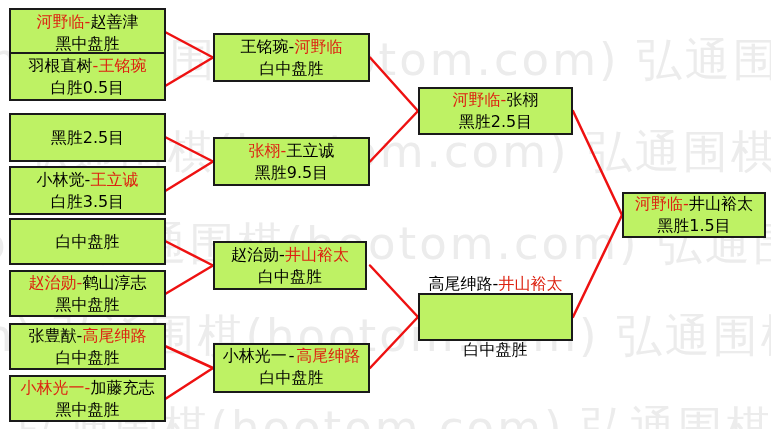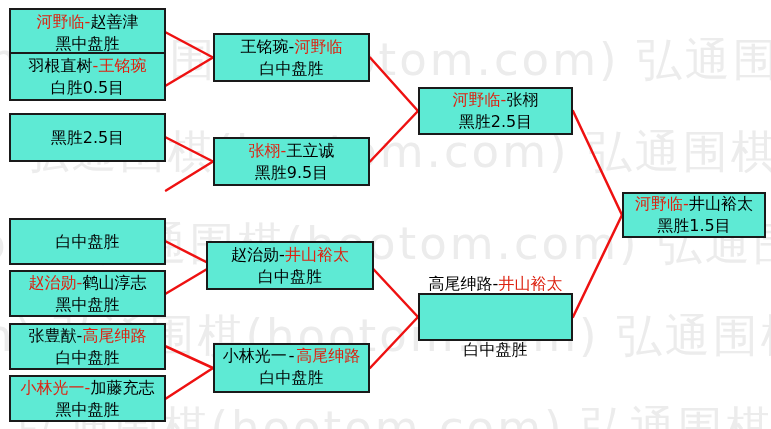--- a/index.html
+++ b/index.html
@@ -23,21 +23,21 @@
   }
   
   #connectors{
     position:absolute;left:0;top:0;z-index:1;pointer-events:none;
   }
   
   .box{
     position:absolute;
     z-index:2;
     box-sizing:border-box;
-    background:#5eead4;
+    background:#bef264;
     border:2px solid #1a1a1a;
     display:flex;
     flex-direction:column;
     align-items:center;
     justify-content:center;
     font-size:16px;
     line-height:22px;
     color:#000000;
     text-align:center;
   }
@@ -48,21 +48,21 @@
   .b-l2{left:9px;top:52px;width:157px;height:49px;}
   .b-l3{left:9px;top:113px;width:157px;height:49px;}
   .b-l4{left:9px;top:166px;width:157px;height:49px;}
   .b-l5{left:9px;top:218px;width:157px;height:47px;}
   .b-l6{left:9px;top:270px;width:157px;height:47px;align-items:center;}
   .b-l7{left:9px;top:323px;width:157px;height:47px;}
   .b-l8{left:9px;top:375px;width:157px;height:47px;}
   
   .b-r1{left:213px;top:33px;width:157px;height:49px;}
   .b-r2{left:213px;top:137px;width:157px;height:49px;}
-  .b-r3{left:206px;top:241px;width:168px;height:49px;}
+  .b-r3{left:213px;top:241px;width:154px;height:49px;}
   .b-r4{left:213px;top:343px;width:157px;height:50px;font-family:Liberation Mono, monospace;}
   
   .b-s1{left:418px;top:87px;width:155px;height:48px;}
   .b-s2{left:418px;top:293px;width:155px;height:48px;gap:44px;}
   
   .b-f1{left:622px;top:192px;width:144px;height:46px;}
 </style>
 </head>
 <body>
 
@@ -96,20 +96,24 @@
   <div class="box b-l1">
     <div class="players"><span class="p-left win">河野临</span><span class="dash win">-</span><span class="p-right">赵善津</span></div>
     <div class="result">黑中盘胜</div>
   </div>
   <div class="box b-l2">
     <div class="players"><span class="p-left">羽根直树</span><span class="dash win">-</span><span class="p-right win">王铭琬</span></div>
     <div class="result">白胜0.5目</div>
   </div>
   <div class="box b-l3">
     <div class="result">黑胜2.5目</div>
+  </div>
+  <div class="box b-l4">
+    <div class="players"><span class="p-left">小林觉</span><span class="dash">-</span><span class="p-right win">王立诚</span></div>
+    <div class="result">白胜3.5目</div>
   </div>
   <div class="box b-l5">
     <div class="result">白中盘胜</div>
   </div>
   <div class="box b-l6">
     <div class="players"><span class="p-left win">赵治勋</span><span class="dash win">-</span><span class="p-right">鹤山淳志</span></div>
     <div class="result">黑中盘胜</div>
   </div>
   <div class="box b-l7">
     <div class="players"><span class="p-left">张豊猷</span><span class="dash">-</span><span class="p-right win">高尾绅路</span></div>

